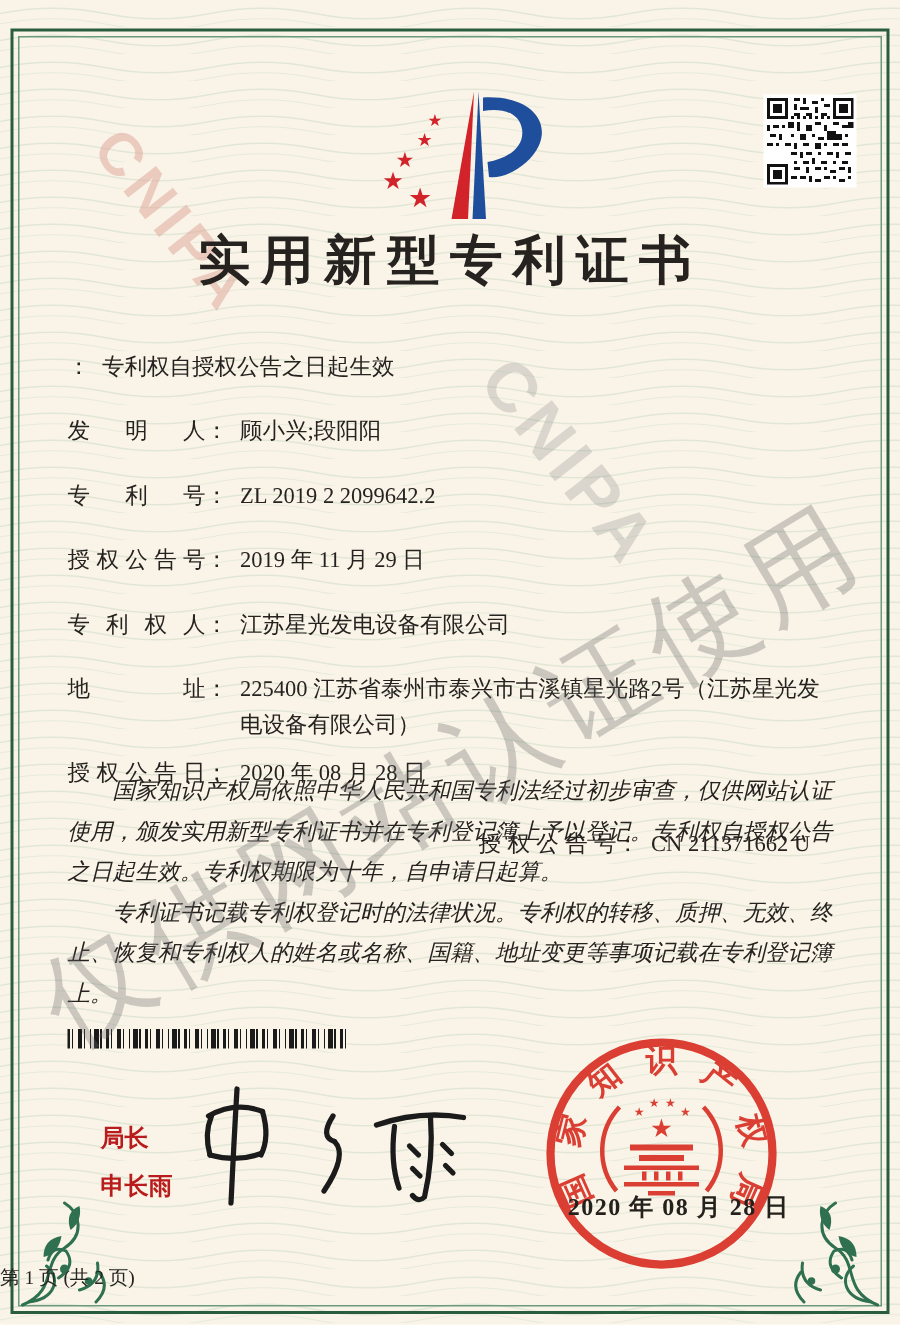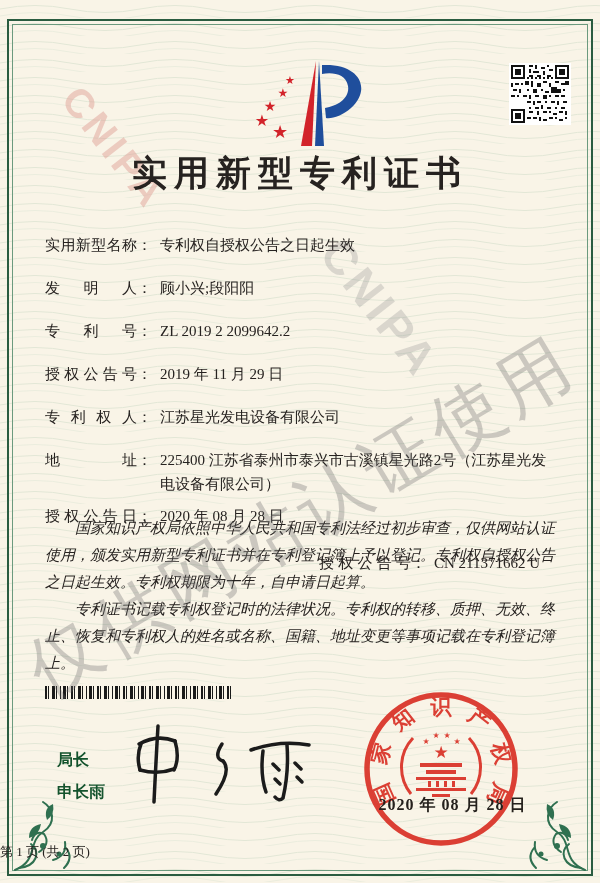--- a/index.html
+++ b/index.html
@@ -28,21 +28,21 @@
   .grant-row{position:relative;display:flex;line-height:24px;}
   .grant-second{position:absolute;left:274px;top:0;display:flex;margin-top:47px;}
   .paras{position:absolute;left:45px;top:515px;width:512px;z-index:3;font-size:15px;line-height:27px;font-style:italic;}
   .paras p{margin:0;text-indent:2em;}
   .barcode{position:absolute;left:45px;top:686px;width:186px;height:13px;z-index:3;background:
     repeating-linear-gradient(90deg,
       #1a1a1a 0 2px,#f9f4e7 2px 3px,#1a1a1a 3px 4px,#f9f4e7 4px 7px,
       #1a1a1a 7px 10px,#f9f4e7 10px 11px,#1a1a1a 11px 12px,#f9f4e7 12px 15px,
       #1a1a1a 15px 16px,#f9f4e7 16px 18px,#1a1a1a 18px 21px,#f9f4e7 21px 22px,
       #1a1a1a 22px 23px,#f9f4e7 23px 26px);}
-  .director{position:absolute;left:57px;top:744px;z-index:3;font-family:Liberation Sans, sans-serif;font-size:16px;line-height:32px;font-weight:bold;color:#14532d;}
+  .director{position:absolute;left:67px;top:744px;z-index:3;font-family:Liberation Sans, sans-serif;font-size:16px;line-height:32px;font-weight:bold;color:#b91c1c;}
   .signature{position:absolute;left:125px;top:720px;z-index:4;}
   .seal{position:absolute;left:358px;top:686px;z-index:3;opacity:.92;}
   .seal-date{position:absolute;left:355px;top:795px;width:195px;text-align:center;font-size:16px;letter-spacing:1px;color:#24201c;z-index:4;font-weight:bold;}
   .footer{position:absolute;left:0;right:0;top:843px;font-size:13px;z-index:3;}
   .wm{position:absolute;pointer-events:none;white-space:nowrap;font-family:"Liberation Sans","DejaVu Sans",sans-serif;}
   .wm-cnipa1{left:88px;top:78px;font-size:40px;font-weight:bold;letter-spacing:4px;color:rgba(223,162,152,.50);transform:rotate(52deg);transform-origin:left top;z-index:2;}
   .wm-cnipa2{left:352px;top:228px;font-size:46px;font-weight:bold;letter-spacing:4px;color:rgba(145,145,145,.30);transform:rotate(52deg);transform-origin:left top;z-index:2;}
   .wm-stamp{left:-10px;top:470px;width:620px;text-align:center;font-size:72px;letter-spacing:6px;color:rgba(105,105,105,.32);transform:rotate(-31deg);z-index:5;}
 </style>
 </head>
@@ -133,21 +133,20 @@
       M9,21h1v1h-1z M12,21h2v1h-2z M15,20h1v2h-1z M18,21h2v1h-2z M22,21h1v1h-1z M25,21h2v1h-2z
       M9,23h2v1h-2z M13,23h1v2h-1z M16,23h2v1h-2z M19,23h1v1h-1z M21,24h2v1h-2z M24,23h2v1h-2z M27,23h1v2h-1z
       M8,26h2v1h-2z M11,26h2v1h-2z M14,26h1v2h-1z M16,27h2v1h-2z M19,26h2v1h-2z M22,26h1v1h-1z M24,27h2v1h-2z M27,26h1v1h-1z"></path>
     </g>
   </svg>
 
   <div class="title">实用新型专利证书</div>
 
   <div class="fields">
     <div class="frow">
-      <span class="flabel">实用新型名称</span>
         <span class="fcolon">：</span>
       <span class="fvalue">专利权自授权公告之日起生效</span>
     </div>
     <div class="frow">
       <span class="flabel">发明人</span>
         <span class="fcolon">：</span>
       <span class="fvalue">顾小兴;段阳阳</span>
     </div>
     <div class="frow">
       <span class="flabel">专利号</span>

